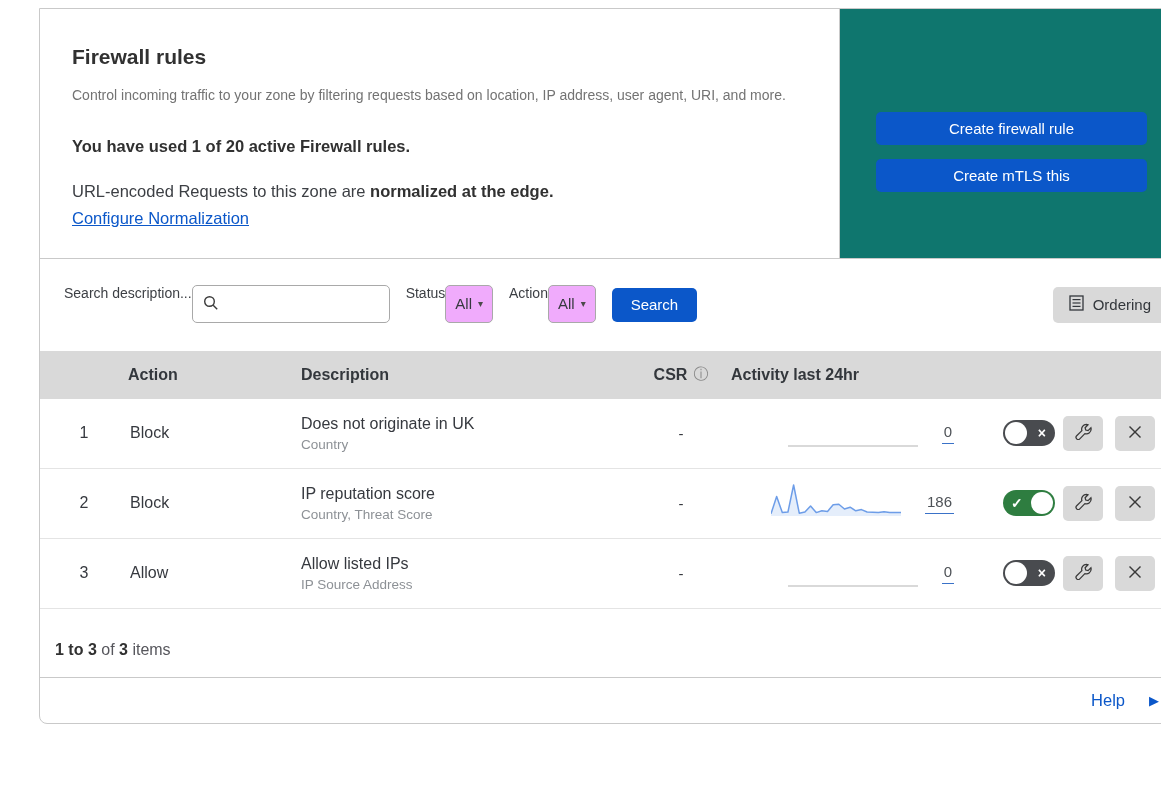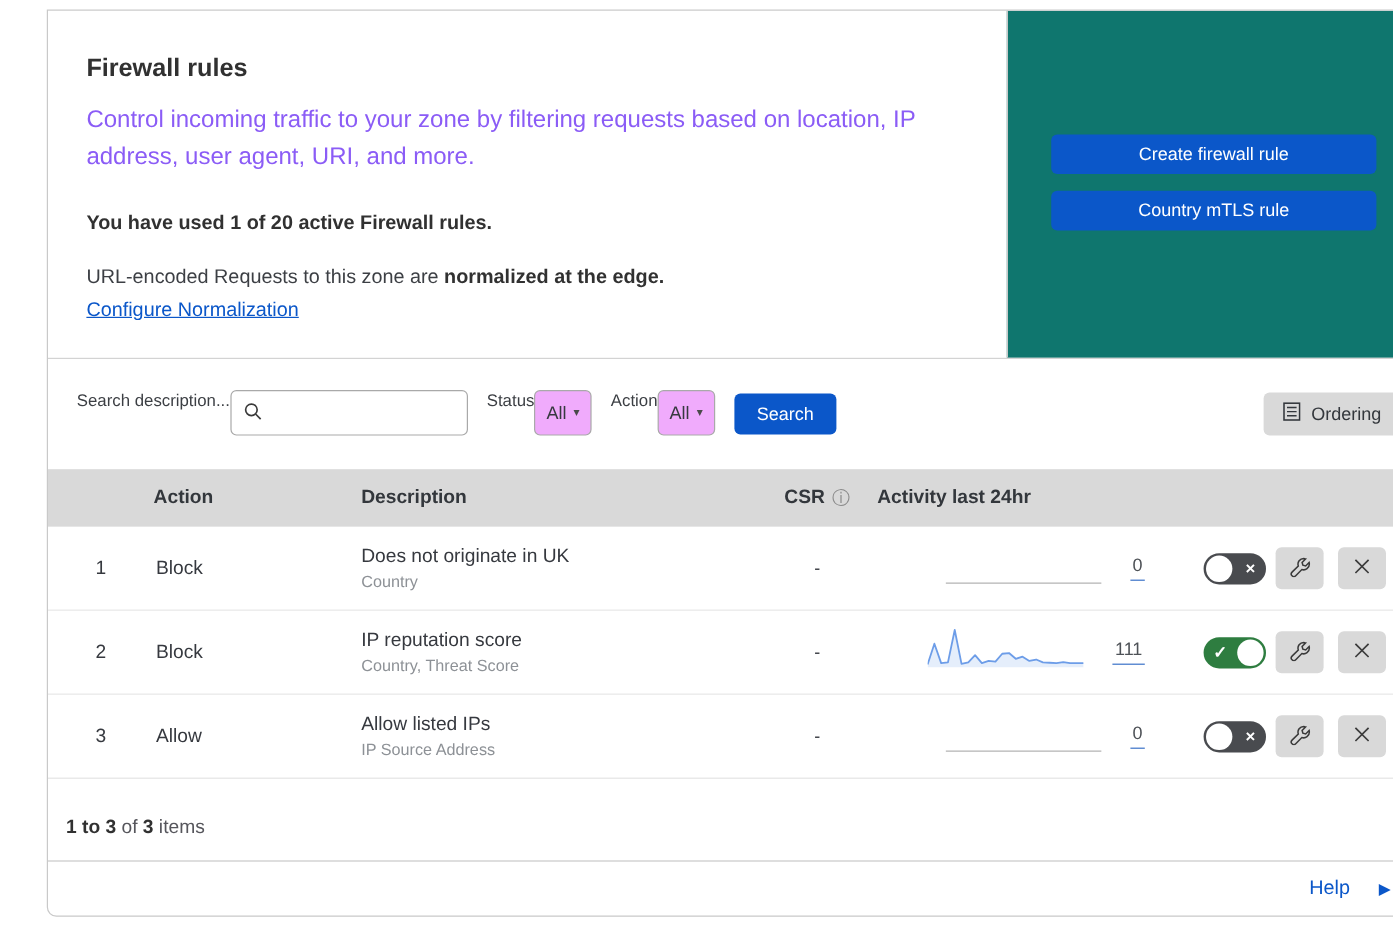--- a/index.html
+++ b/index.html
@@ -5,21 +5,21 @@
   * { box-sizing: border-box; margin: 0; padding: 0; }
   html,body { width:1161px; height:791px; background:#fff;
     font-family:"Liberation Sans", sans-serif; color:#36393f; }
   .page { position:absolute; left:10px; top:8px; width:1145px;margin-left:29px; }
   .card { border:1px solid #c9c9c9; border-radius:0 0 8px 8px; background:#fff; overflow:hidden; }
 
   
   .top-section { display:flex; }
   .top-left { flex:1; padding:36px 40px 30px 32px; background:#fff; }
   .page-title { font-size:21px; font-weight:600; color:#313131; }
-  .page-desc { margin-top:16px; font-size:20px; line-height:1.55; max-width:740px; color:#8b5cf6; }
+  .page-desc { margin-top:16px; font-size:14px; line-height:1.55; max-width:740px; color:#737373; }
   .usage-note { margin-top:30px; font-size:16.5px; font-weight:700; color:#313131; }
   .norm-line { margin-top:26px; font-size:16.5px; color:#3c3f44; }
   .norm-line b { font-weight:700; color:#313131; }
   .norm-link { display:inline-block; margin-top:8px; font-size:16.5px; color:#0b57c9;
     text-decoration:underline; cursor:pointer; }
   .top-right { width:344px; background:#0f766e; border-left:1px solid #c9c9c9;
     padding:103px 36px 0 36px; }
   .btn-primary { display:block; width:100%; height:33px; margin-bottom:14px;
     background:#0b57c9; color:#fff; font-size:15px; border:none; border-radius:5px;
     font-family:inherit; cursor:pointer; }
@@ -93,21 +93,21 @@
     <div class="top-section">
       <div class="top-left">
         <div class="page-title">Firewall rules</div>
         <p class="page-desc">Control incoming traffic to your zone by filtering requests based on location, IP address, user agent, URI, and more.</p>
         <p class="usage-note">You have used 1 of 20 active Firewall rules.</p>
         <p class="norm-line"><span>URL-encoded Requests to this zone are </span><b>normalized at the edge.</b></p>
         <a class="norm-link">Configure Normalization</a>
       </div>
       <div class="top-right">
         <button class="btn-primary">Create firewall rule</button>
-        <button class="btn-primary">Country mTLS rule</button>
+        <button class="btn-primary">Create mTLS this</button>
       </div>
     </div>
 
     <div class="filters">
       <div class="fgroup">
         <label>Search description...</label>
         <div class="search-box">
           <span class="mag">
             <svg width="16" height="16" viewBox="0 0 16 16">
                 <circle cx="6.5" cy="6.5" r="4.8" fill="none" stroke="#3a3a3a" stroke-width="1.4"></circle>
@@ -205,21 +205,21 @@
       <div class="cell-desc">
         <div class="d-title">IP reputation score</div>
         <div class="d-sub">Country, Threat Score</div>
       </div>
       <div class="cell-csr">-</div>
       <div class="cell-activity">
         <span class="spark"><svg width="130" height="38">
               <polygon points="0,31.799999999999997 5.6521739130434785,14.4 11.304347826086957,30.6 16.956521739130434,30 22.608695652173914,3 28.26086956521739,31.2 33.91304347826087,30 39.56521739130435,24 45.21739130434783,30.6 50.869565217391305,28.8 56.52173913043478,29.4 62.173913043478265,22.799999999999997 67.82608695652173,22.2 73.47826086956522,27 79.1304347826087,25.2 84.78260869565217,28.8 90.43478260869566,27.6 96.08695652173913,30 101.73913043478261,30.3 107.3913043478261,30.6 113.04347826086956,29.7 118.69565217391303,30.6 124.34782608695653,30.6 130,30.6 130,34 0,34" fill="rgba(110,158,232,0.18)"></polygon>
               <polyline points="0,31.799999999999997 5.6521739130434785,14.4 11.304347826086957,30.6 16.956521739130434,30 22.608695652173914,3 28.26086956521739,31.2 33.91304347826087,30 39.56521739130435,24 45.21739130434783,30.6 50.869565217391305,28.8 56.52173913043478,29.4 62.173913043478265,22.799999999999997 67.82608695652173,22.2 73.47826086956522,27 79.1304347826087,25.2 84.78260869565217,28.8 90.43478260869566,27.6 96.08695652173913,30 101.73913043478261,30.3 107.3913043478261,30.6 113.04347826086956,29.7 118.69565217391303,30.6 124.34782608695653,30.6 130,30.6" fill="none" stroke="#6d9de8" stroke-width="1.5" stroke-linejoin="round"></polyline>
             </svg></span>
-        <a class="count-link">111</a>
+        <a class="count-link">186</a>
       </div>
       <div></div>
       <button class="toggle on">
         <span class="t-check">✓</span>
         <span class="t-knob"></span>
 
       </button>
       <button class="icon-btn">
         <span>
           <svg width="17" height="17" viewBox="0 0 16 16">

